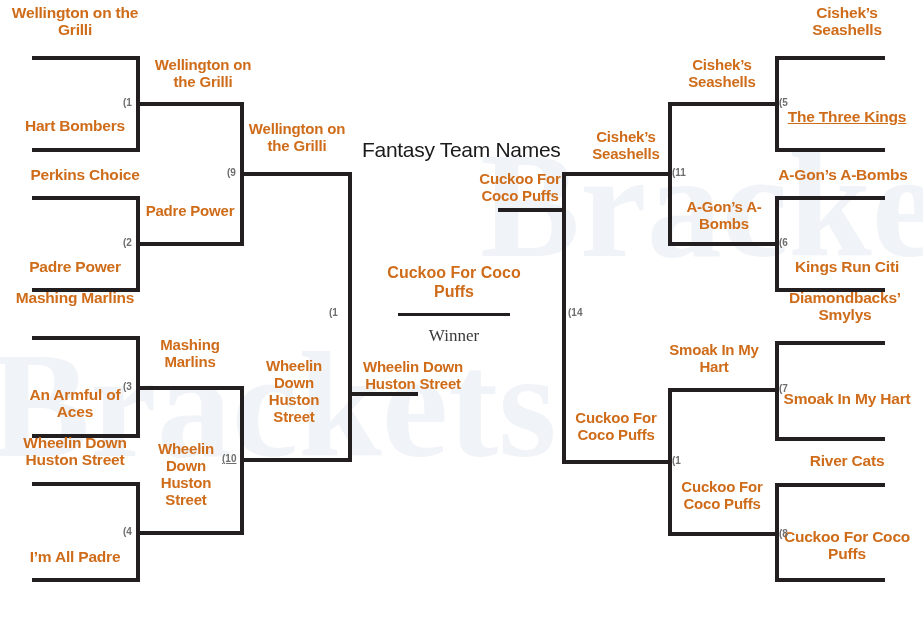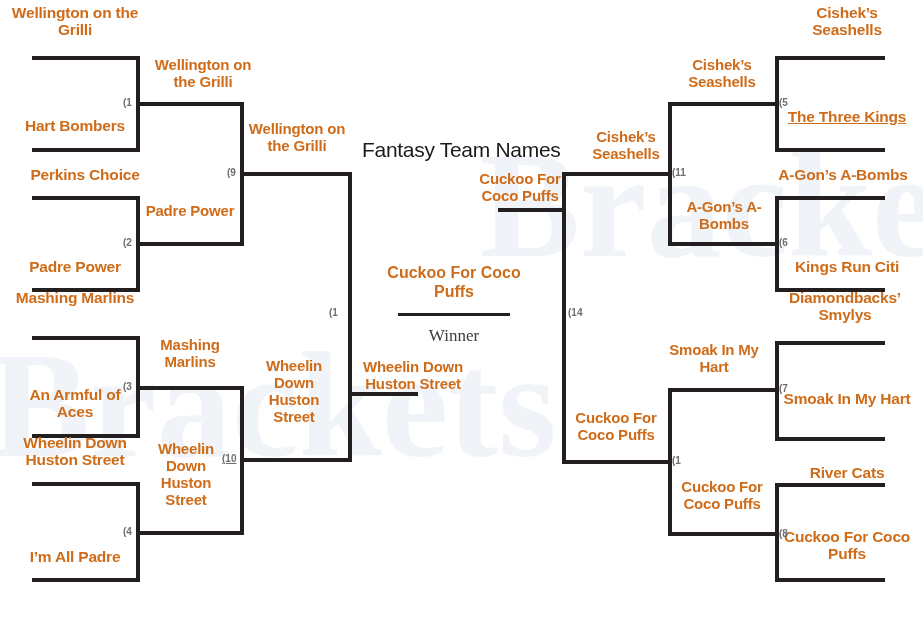--- a/index.html
+++ b/index.html
@@ -211,21 +211,21 @@
 
     <div class="team r1" style="left:782px; top:4px;  width:130px;">Cishek’s Seashells</div>
     <div class="team r1" style="left:782px; top:108px; width:130px;text-decoration:underline;">The Three Kings</div>
 
     <div class="team r1" style="left:770px; top:166px; width:146px;">A-Gon’s A-Bombs</div>
     <div class="team r1" style="left:782px; top:258px; width:130px;">Kings Run Citi</div>
 
     <div class="team r1" style="left:775px; top:289px; width:140px;">Diamondbacks’ Smylys</div>
     <div class="team r1" style="left:782px; top:390px; width:130px;">Smoak In My Hart</div>
 
-    <div class="team r1" style="left:782px; top:464px; width:130px;">River Cats</div>
+    <div class="team r1" style="left:782px; top:452px; width:130px;">River Cats</div>
     <div class="team r1" style="left:782px; top:528px; width:130px;">Cuckoo For Coco Puffs</div>
 
     <div class="team" style="left:672px; top:56px;  width:100px;">Cishek’s Seashells</div>
     <div class="team" style="left:676px; top:198px; width:96px;">A-Gon’s A-Bombs</div>
     <div class="team" style="left:658px; top:341px; width:112px;">Smoak In My Hart</div>
     <div class="team" style="left:672px; top:478px; width:100px;">Cuckoo For Coco Puffs</div>
 
     <div class="team" style="left:578px; top:128px; width:96px;">Cishek’s Seashells</div>
     <div class="team" style="left:566px; top:409px; width:100px;">Cuckoo For Coco Puffs</div>
 

